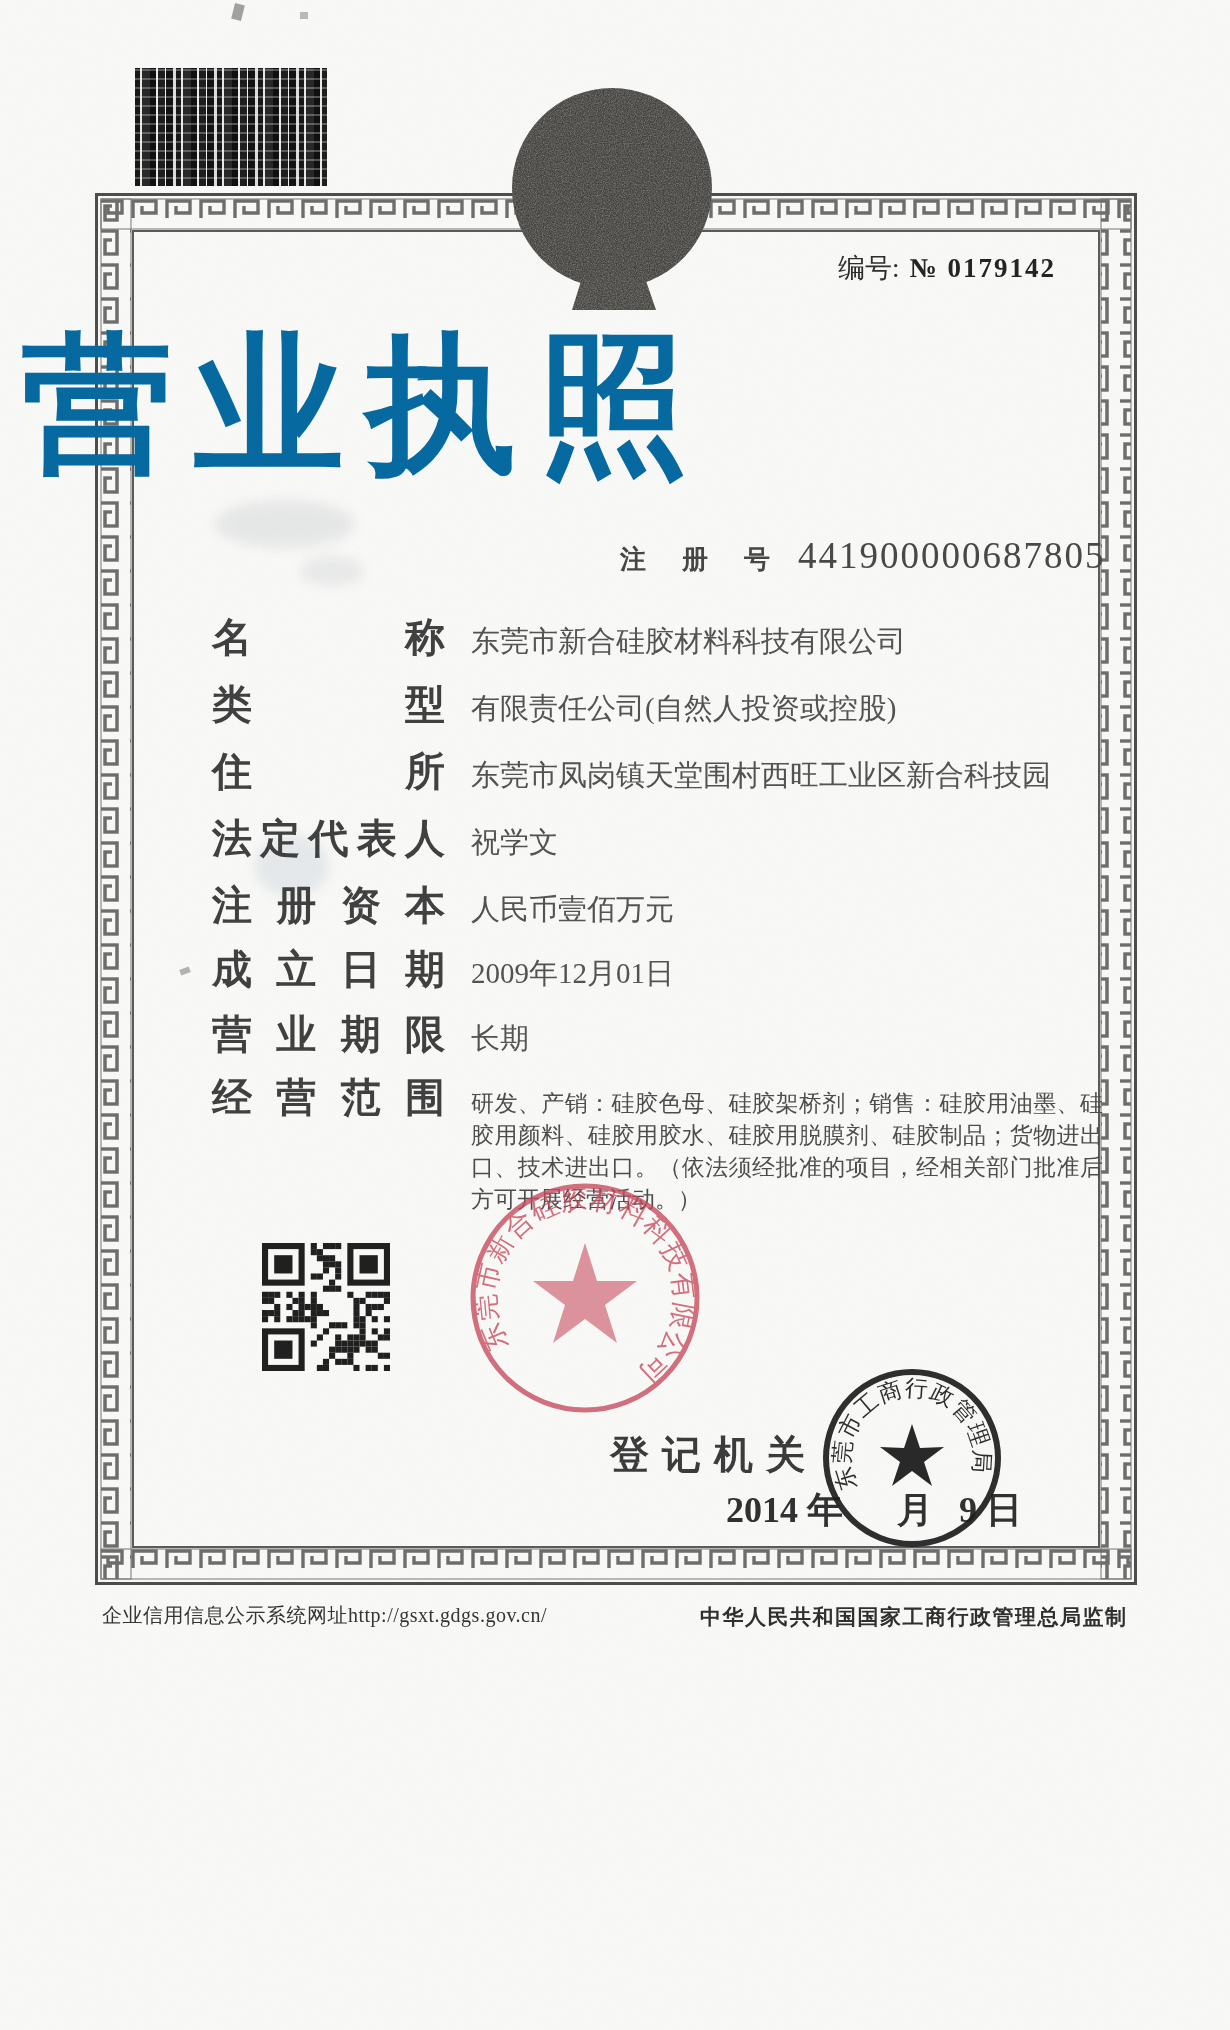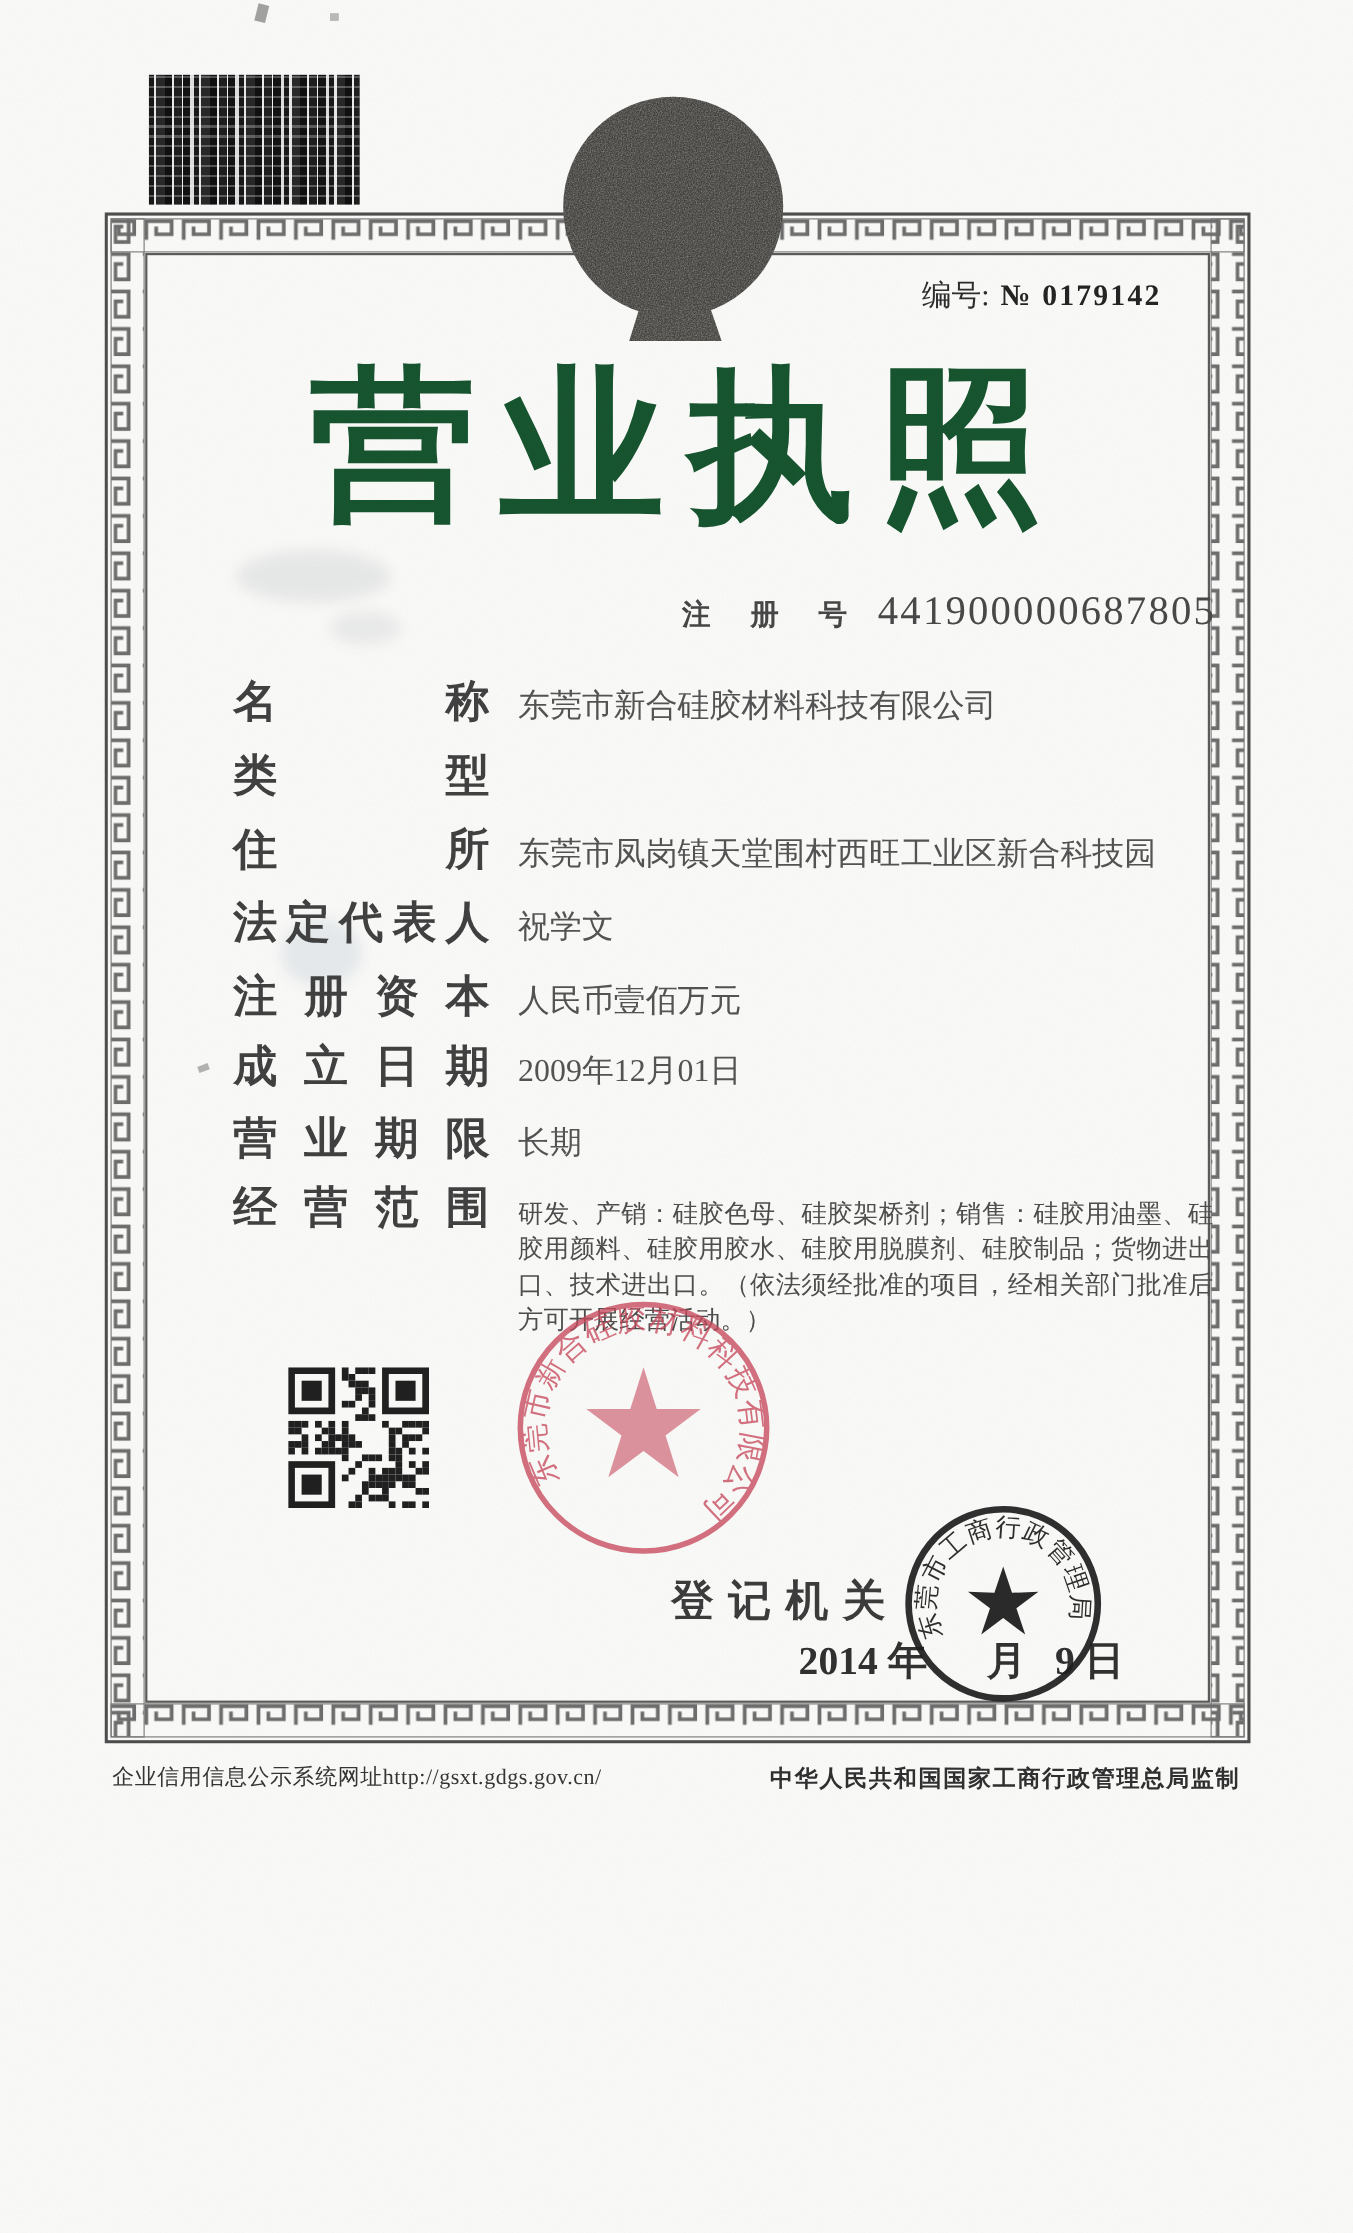--- a/index.html
+++ b/index.html
@@ -20,23 +20,23 @@
       repeating-linear-gradient(90deg,
         #161616 0 5px,#e9e9e9 5px 7px,#262626 7px 15px,#0d0d0d 15px 21px,
         #ececec 21px 23px,#1c1c1c 23px 30px,#f2f2f2 30px 31px,#101010 31px 38px,#dedede 38px 41px);
   }
   
   .frame-svg{position:absolute;left:95px;top:193px;}
   .emblem-svg{position:absolute;left:500px;top:80px;}
   .serial{position:absolute;left:838px;top:250px;font-size:27px;color:#2b2b2b;white-space:nowrap;}
   .serial .no{font-weight:700;letter-spacing:2px;margin-left:10px;color:#222;}
   .title{
-    position:absolute;left:0;right:0;top:318px;text-align:center;
+    position:absolute;left:0;right:0;top:318px;
     font-family:"Liberation Sans",sans-serif;font-weight:bold;
-    font-size:150px;line-height:1.15;letter-spacing:22px;text-indent:22px;color:#14532d;
+    font-size:150px;line-height:1.15;letter-spacing:22px;text-indent:22px;color:#0369a1;
   }
   .regline{position:absolute;left:620px;top:534px;display:flex;align-items:baseline;}
   .regline .lbl{width:150px;font-size:26px;font-weight:600;color:#454545;text-align:justify;text-align-last:justify;}
   .regline .num{margin-left:28px;font-size:37px;color:#474747;letter-spacing:2px;}
   .row{position:absolute;left:212px;display:flex;align-items:baseline;}
   .row .lbl{flex:0 0 233px;font-size:40px;font-weight:600;color:#3f3f3f;text-align:justify;text-align-last:justify;}
   .row .val{margin-left:26px;font-size:29px;color:#525252;white-space:nowrap;}
   .row .val.scope{white-space:normal;width:632px;font-size:23px;line-height:32px;text-align:justify;color:#4c4c4c;margin-left:26px;}
   .registry-lbl{position:absolute;left:610px;top:1428px;width:195px;font-size:39px;font-weight:600;color:#3a3a3a;text-align:justify;text-align-last:justify;}
   .issued{position:absolute;left:726px;top:1486px;font-size:36px;font-weight:600;color:#2f2f2f;display:flex;align-items:flex-end;}
@@ -107,20 +107,21 @@
   <span class="lbl">注册号</span>
   <span class="num">441900000687805</span>
 </div>
 
 <div class="row" style="top:610px;">
   <span class="lbl">名称</span>
   <span class="val">东莞市新合硅胶材料科技有限公司</span>
 </div>
 <div class="row" style="top:677px;">
   <span class="lbl">类型</span>
+  <span class="val">有限责任公司(自然人投资或控股)</span>
 </div>
 <div class="row" style="top:744px;">
   <span class="lbl">住所</span>
   <span class="val">东莞市凤岗镇天堂围村西旺工业区新合科技园</span>
 </div>
 <div class="row" style="top:811px;">
   <span class="lbl">法定代表人</span>
   <span class="val">祝学文</span>
 </div>
 <div class="row" style="top:878px;">

